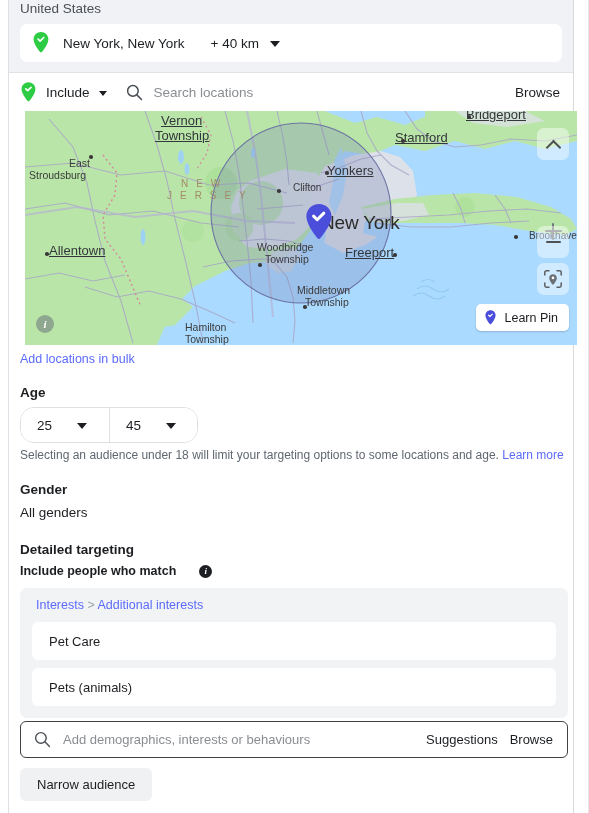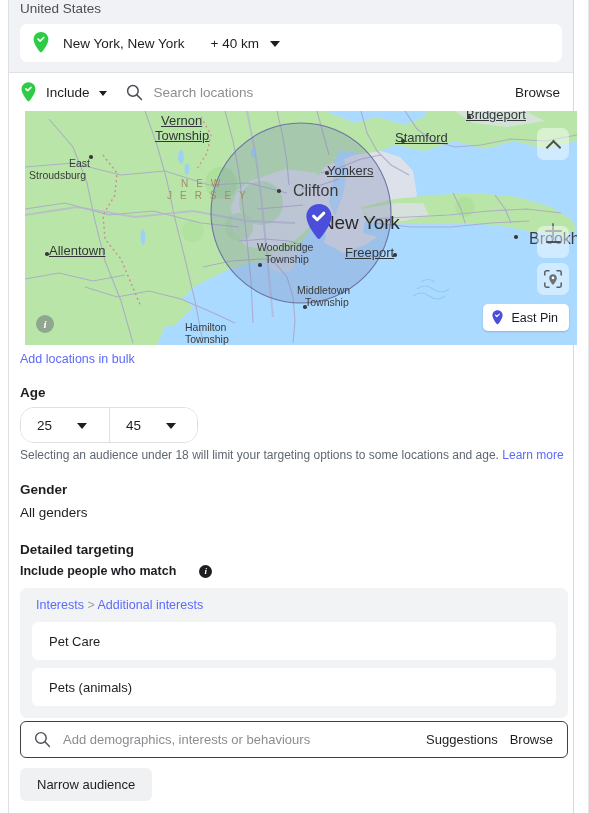--- a/index.html
+++ b/index.html
@@ -138,21 +138,21 @@
   }
   .map-svg { position:absolute; left:0; top:0; }
 
   .map-label {
     position: absolute;
     font-family: "Liberation Sans", sans-serif;
     color: #2b2b2b;
     white-space: nowrap;
     pointer-events: none;
   }
-  .ml-city   { font-size: 16px; color:#3a3a3a;padding-left:12px; }
+  .ml-city   { font-size: 10px; color:#3a3a3a;padding-left:12px; }
   .ml-big    { font-size: 19px; color:#2b2b2b; letter-spacing:-0.2px; }
   .ml-mid    { font-size: 13px; color:#33363a;text-decoration:underline; }
   .ml-town   { font-size: 10.5px; color:#3a3a3a; }
   .ml-state  { font-size: 10px; color:#a38a6b; letter-spacing:2.6px; }
   .dot {
     position:absolute; width:3.5px; height:3.5px; border-radius:50%;
     background:#3a3a3a;
   }
 
   
@@ -564,21 +564,21 @@
           <path d="M10 5.2c-2.1 0-3.8 1.7-3.8 3.7 0 2.7 3.3 6.5 3.4 6.7.2.2.6.2.8 0 .1-.2 3.4-4 3.4-6.7 0-2-1.7-3.7-3.8-3.7z" fill="#6b7075"></path>
           <circle cx="10" cy="8.9" r="1.35" fill="#ffffff"></circle>
         </svg>
       </div>
 
       <div class="drop-pin-btn">
         <svg width="11" height="15" viewBox="0 0 16 21">
           <path d="M8 0C3.9 0 .6 3.2.6 7.2c0 5.2 6.3 12.6 6.6 12.9.4.5 1.2.5 1.6 0 .3-.3 6.6-7.7 6.6-12.9C15.4 3.2 12.1 0 8 0z" fill="#4b4ddb"></path>
           <path d="M5.1 7.1l2 2 3.6-3.6" stroke="#ffffff" stroke-width="1.7" fill="none" stroke-linecap="round" stroke-linejoin="round"></path>
         </svg>
-        <span class="drop-pin-label">East Pin</span>
+        <span class="drop-pin-label">Learn Pin</span>
       </div>
 
       <div class="map-info">
           <span>i</span>
         </div>
     </div>
 
     <div class="bulk-link">Add locations in bulk</div>
 
     <div class="sec-title age">Age</div>

